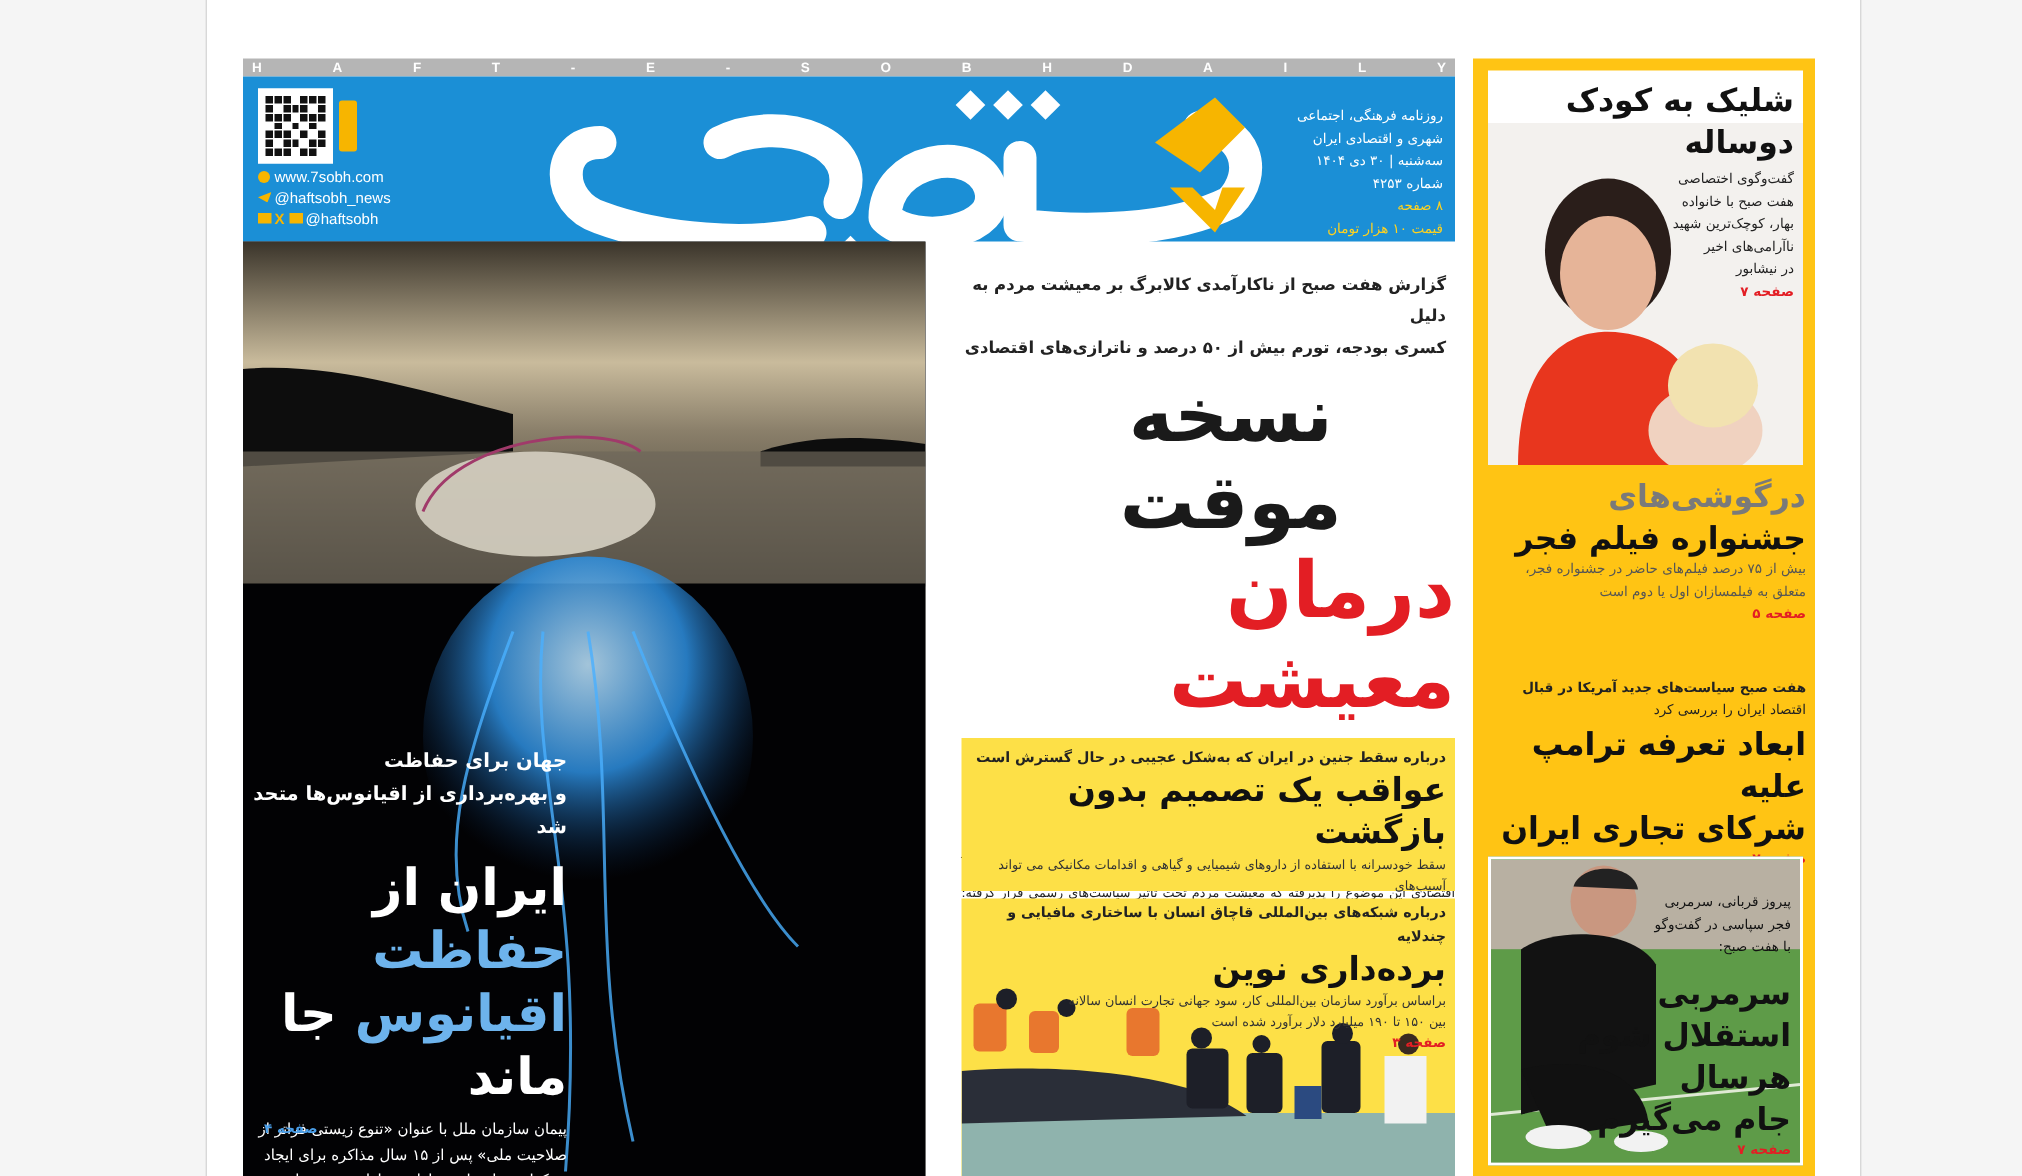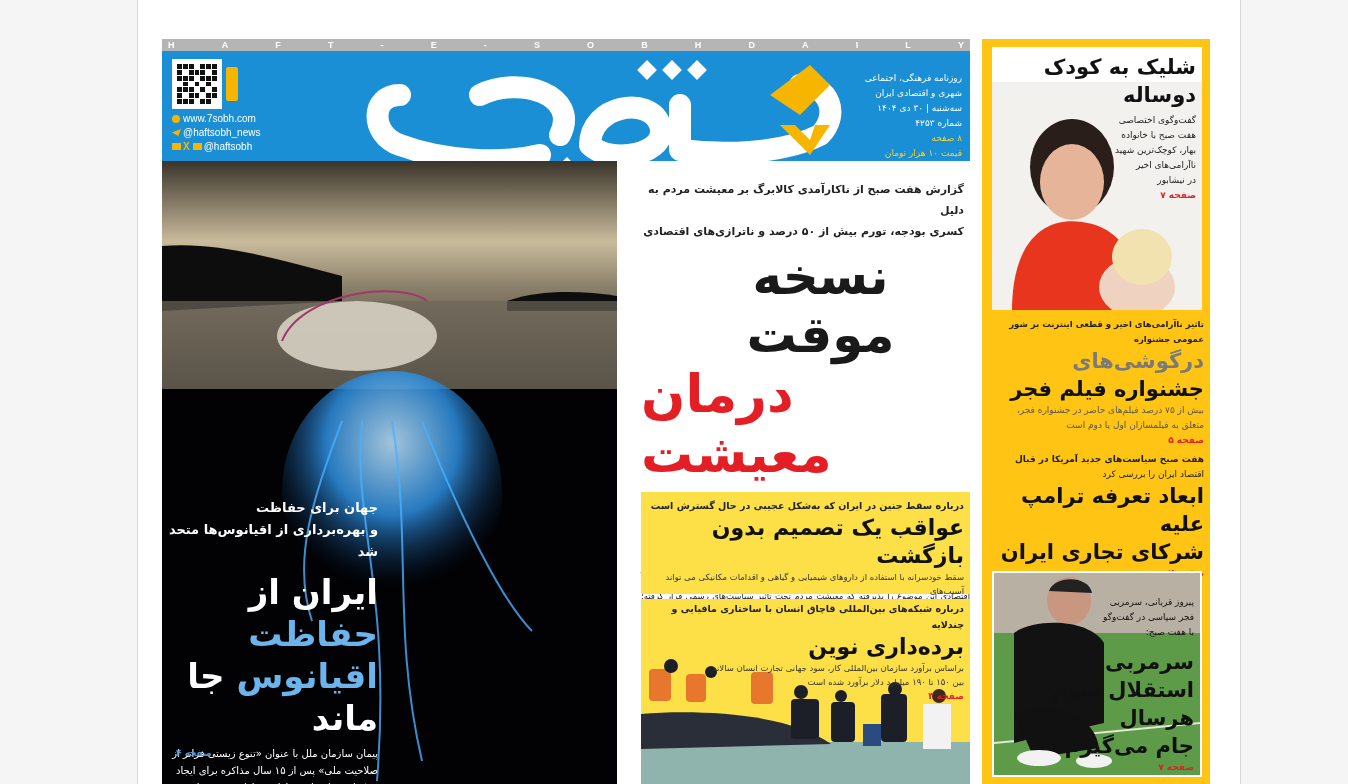--- a/index.html
+++ b/index.html
@@ -199,21 +199,21 @@
     </div>
   </div>
   <div class="abs pg" style="left:38px;top:746px;color:#4a9ee8">صفحه ۴</div>
 
   <div id="center" class="abs rtl">
     <div style="padding:18px 6px 0 0">
       <div class="ctitle">گزارش هفت صبح از ناکارآمدی کالابرگ بر معیشت مردم به دلیل</div>
       <div class="ctitle">کسری بودجه، تورم بیش از ۵۰ درصد و ناترازی‌های اقتصادی</div>
     </div>
     <div class="hblack" style="text-align:center;margin-top:6px;padding-left:30px">نسخه موقت</div>
-    <div class="hred" style="text-align:left">درمان معیشت</div>
+    <div class="hred" style="text-align:right">درمان معیشت</div>
     <div style="text-align:center;margin-top:4px">
       <div class="deck">محدودیت منابع، سیاست‌های یارانه‌ای و کسری بودجه، دولت</div>
       <div class="deck">را مجبور به حذف کالابرگ دهک‌های بالای جامعه می کند</div>
     </div>
     <div class="txt" style="margin-top:4px;text-align:justify">
       <div>نشانه‌های تورم در ابعاد مختلف زندگی همه نمایان شـــده و دولت نیز به عنوان سیاستگذار و حکمران</div>
       <div>اقتصادی این موضوع را پذیرفته که معیشت مردم تحت تاثیر سیاست‌های رسمی قرار گرفته؛ به‌همین</div>
       <div>دلیل با حذف ارز ترجیحی، کالابرگ را به همه دهک‌ها داده تا کمی فشار گرانی را از دوش مردم بردارد، با</div>
       <div>این حال در زندگی مردم سنگینی هزینه‌ها بیش از اعتبار کالابرگ دولتی نمایان است...</div>
     </div>
@@ -277,21 +277,20 @@
           <div>هفت صبح با خانواده</div>
           <div>بهار، کوچک‌ترین شهید</div>
           <div>ناآرامی‌های اخیر</div>
           <div>در نیشابور</div>
         </div>
         <div class="pg">صفحه ۷</div>
       </div>
     </div>
 
     <div class="abs rtl" style="left:8px;top:278px;width:214px">
-      <div class="rt" style="font-weight:bold;font-size:8.5px">تاثیر ناآرامی‌های اخیر و قطعی اینترنت بر شور عمومی جشنواره</div>
       <div class="rh rgrey">درگوشی‌های</div>
       <div class="rh">جشنواره فیلم فجر</div>
       <div class="rt" style="color:#555">بیش از ۷۵ درصد فیلم‌های حاضر در جشنواره فجر،</div>
       <div class="rt" style="color:#555">متعلق به فیلمسازان اول یا دوم است</div>
       <div class="pg">صفحه ۵</div>
     </div>
 
     <div class="abs rtl" style="left:8px;top:413px;width:214px">
       <div class="rt" style="font-weight:bold">هفت صبح سیاست‌های جدید آمریکا در قبال</div>
       <div class="rt" style="font-weight:normal">اقتصاد ایران را بررسی کرد</div>

